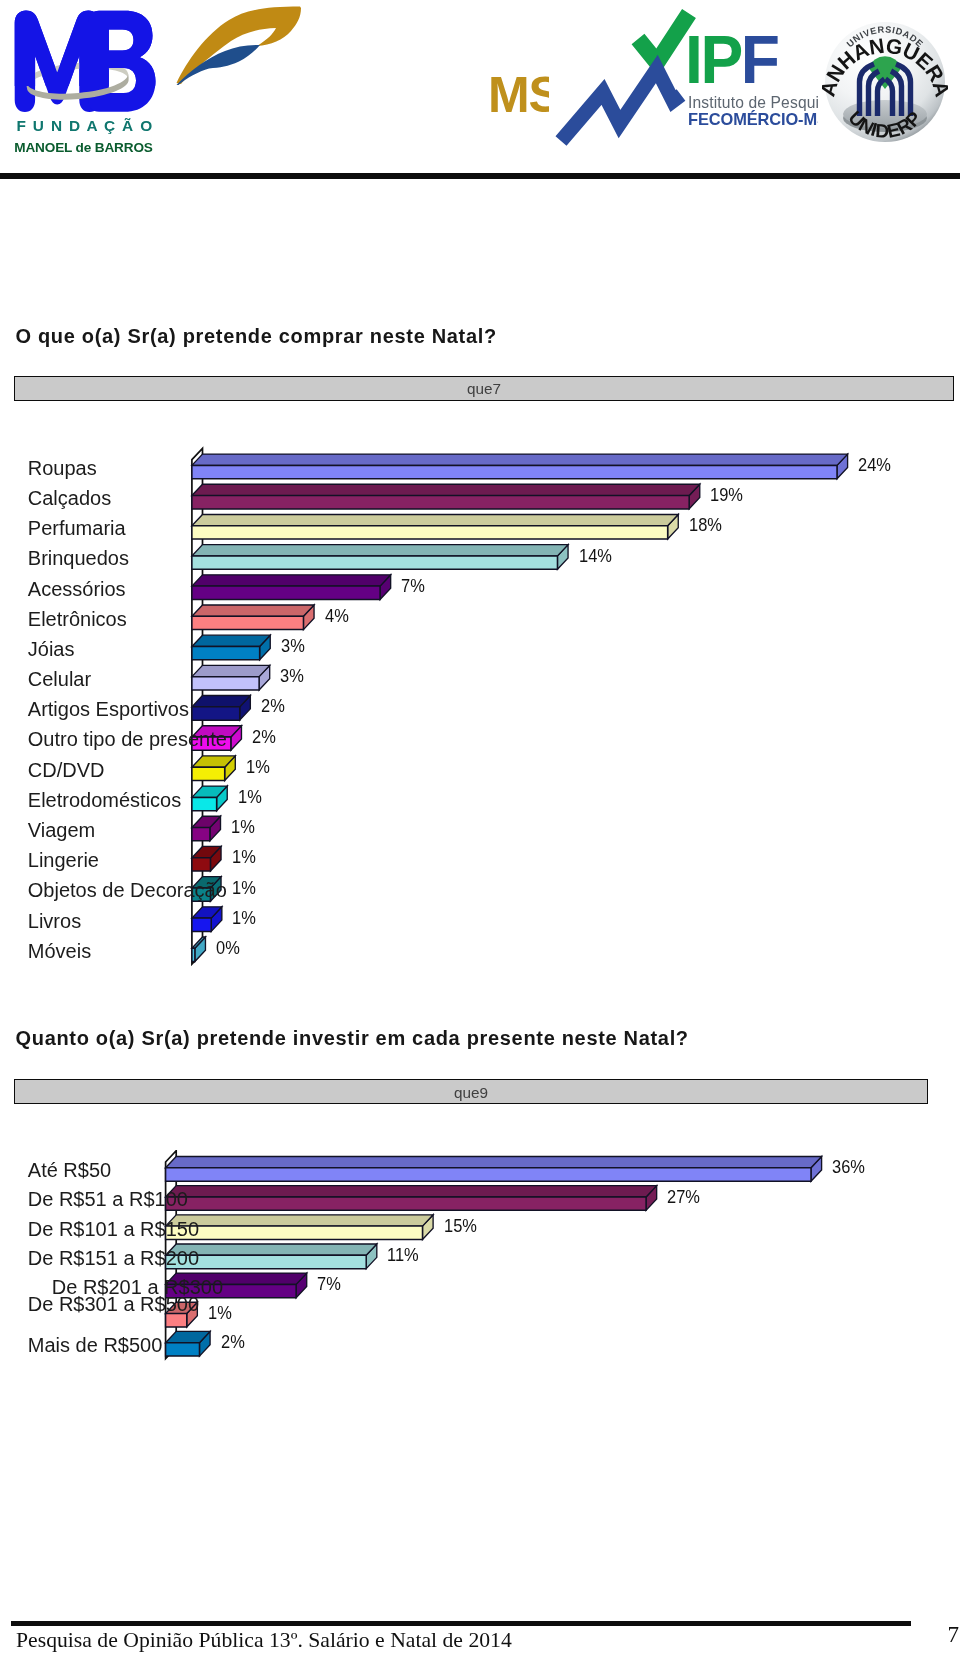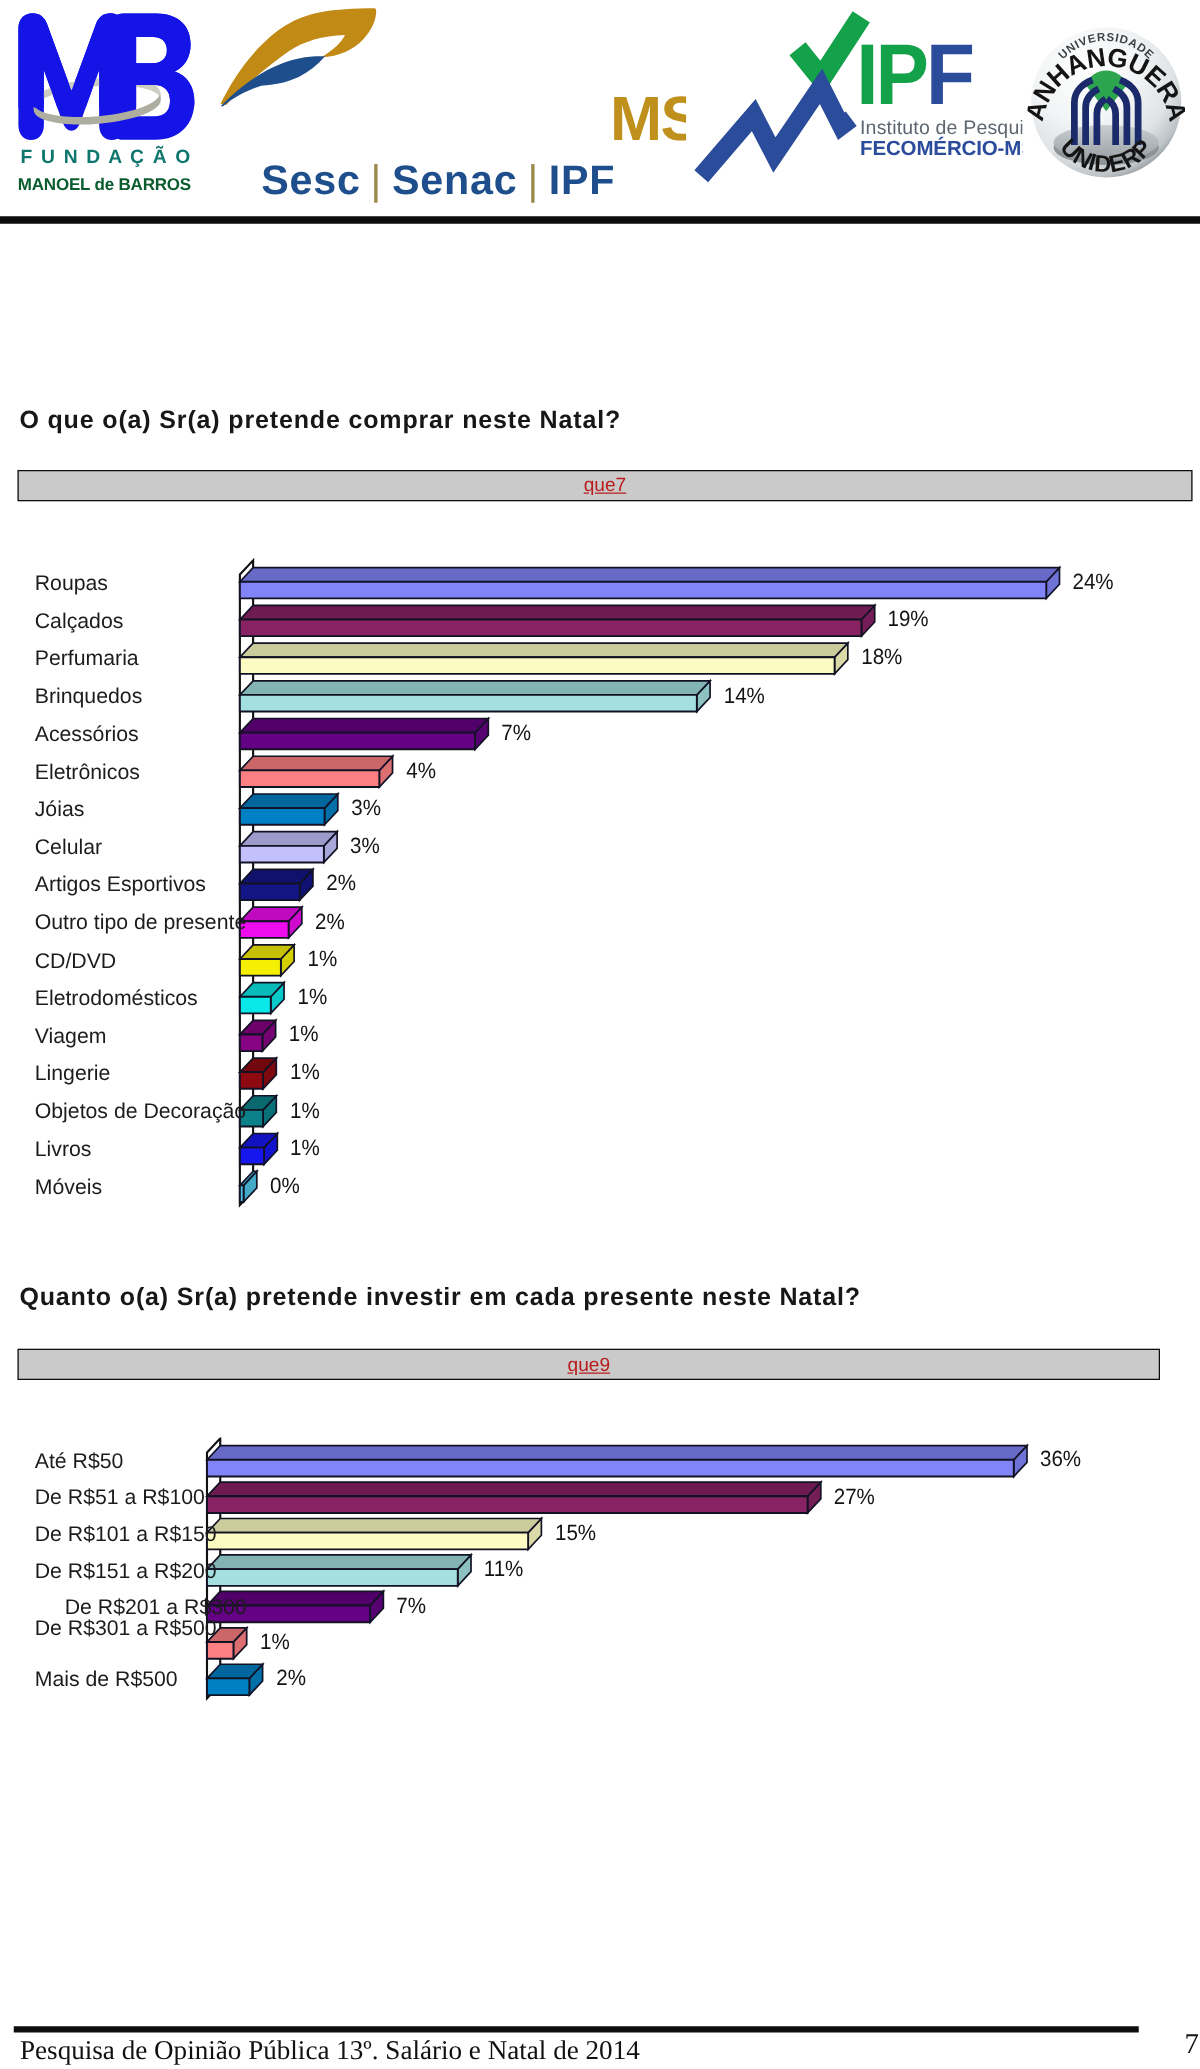--- a/index.html
+++ b/index.html
@@ -4,22 +4,22 @@
 <title>Pesquisa de Opiniao Publica</title>
 <style>
   html,body{margin:0;padding:0;}
   body{width:960px;height:1655px;background:#fff;position:relative;overflow:hidden;
        font-family:"Liberation Sans",sans-serif;}
   .abs{position:absolute;}
   #header-rule{left:0;top:173.4px;width:960px;height:5.3px;background:#0d0d0d;}
   #footer-rule{left:11px;top:1621.3px;width:899.5px;height:4.8px;background:#0d0d0d;}
   .sect-title{font-weight:bold;color:#171717;white-space:nowrap;font-size:20px;letter-spacing:0.68px;}
   .qbox{background:#cacaca;border:1.5px solid #0c0c0c;box-sizing:border-box;}
-  .qtxt{position:absolute;left:0;right:0;text-align:center;font-size:15.3px;color:#b91c1c;text-decoration:underline;}
-  .catlabel{font-size:17px;color:#1c1c1c;white-space:nowrap;position:absolute;}
+  .qtxt{position:absolute;left:0;right:0;text-align:center;font-size:15.3px;color:#404040;}
+  .catlabel{font-size:20px;color:#1c1c1c;white-space:nowrap;position:absolute;}
   .vallabel{font-size:17.7px;color:#131313;white-space:nowrap;position:absolute;
              transform:scaleX(0.93);transform-origin:0 0;}
   .footer-text{font-family:"Liberation Serif",serif;font-size:21.7px;color:#111;white-space:nowrap;}
   .pagenum{font-family:"Liberation Serif",serif;font-size:23px;color:#111;}
   svg{display:block;}
   .logo{position:absolute;}
 </style>
 </head>
 <body>
 
@@ -68,23 +68,20 @@
 </div>
 
 <div class="logo" id="logo-fecomercio" style="left:175px;top:0px;width:374px;height:165px;overflow:hidden;">
   <svg width="132" height="82" viewBox="0 0 132 82" style="position:absolute;left:0;top:4px">
     <path d="M1.5 79 C12 57 31 30 54 16 C70 6 90 2.5 125 2.5 L126 4 C126 13 122 20 116 27
              C108 36 96 41 82 42 C93 35 98 30 101 24 C83 24.5 68 29 56 37 C38 50 16 68 6 80 Z" fill="#C08A14"></path>
     <path d="M1.5 81 C16 66 32 54 50 47 C61 42.5 72 40.5 85 41 C79 48 72 53.5 64 57.5
              C53 62.5 45 63.5 34 64.5 C24 67.5 11 74 3.5 81 Z" fill="#1F4E8C"></path>
   </svg>
   <div class="abs" style="left:313px;top:66px;font-size:50px;font-weight:bold;color:#BF901C;letter-spacing:-1.2px;">MS</div>
-  <div class="abs" style="left:34px;top:125px;font-size:33px;font-weight:bold;color:#1F4E8C;letter-spacing:0.6px;">
-    <span>Sesc</span><span style="color:#9a8a4a;font-weight:normal;padding:0 8px;">|</span><span>Senac</span><span style="color:#9a8a4a;font-weight:normal;padding:0 8px;">|</span><span>IPF</span>
-  </div>
 </div>
 
 <div class="logo" id="logo-ipf" style="left:549px;top:0px;width:269px;height:168px;overflow:hidden;background:#fff;">
   <svg width="269" height="168" viewBox="0 0 269 168">
     <polyline points="89,39 108,62.5 140,13.5" fill="none" stroke="#13A14A" stroke-width="16.5" stroke-linejoin="miter" stroke-linecap="butt"></polyline>
     <polyline points="12,141 54,92 70.5,124 107.8,69 124,101 132,95" fill="none" stroke="#2B4C9B" stroke-width="14.5" stroke-linejoin="miter" stroke-linecap="butt"></polyline>
   </svg>
   <div class="abs" style="left:136px;top:25px;font-size:69px;font-weight:bold;letter-spacing:-2.6px;line-height:69px;transform:scaleX(0.93);transform-origin:0 0;"><span style="color:#13A14A">IP</span><span style="color:#2B4C9B">F</span></div>
   <div class="abs" style="left:139px;top:93.5px;font-size:15.6px;color:#5d6670;white-space:nowrap;letter-spacing:0.15px;">Instituto de Pesquisa</div>
   <div class="abs" style="left:139px;top:110px;font-size:16.4px;font-weight:bold;color:#2B4C9B;white-space:nowrap;letter-spacing:-0.1px;">FECOMÉRCIO-MS</div>

